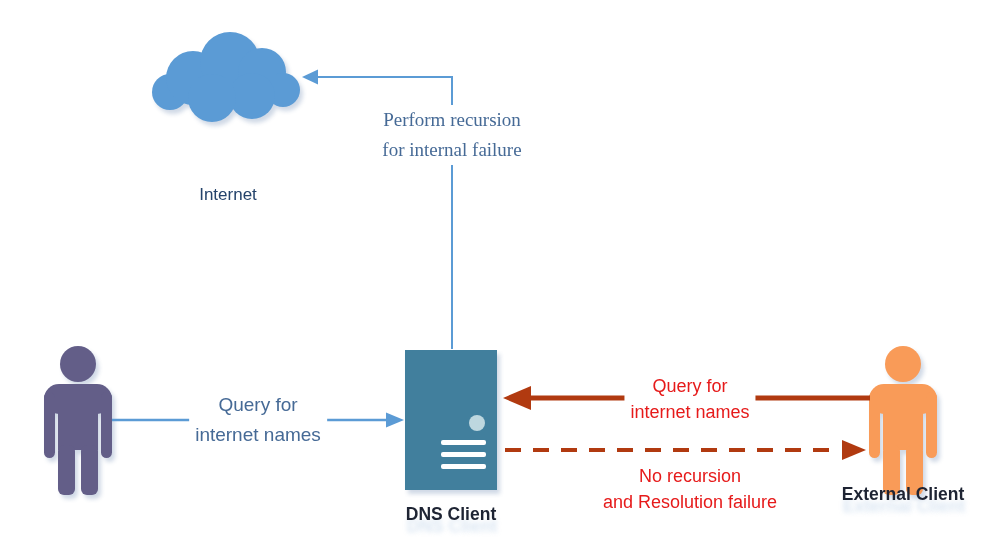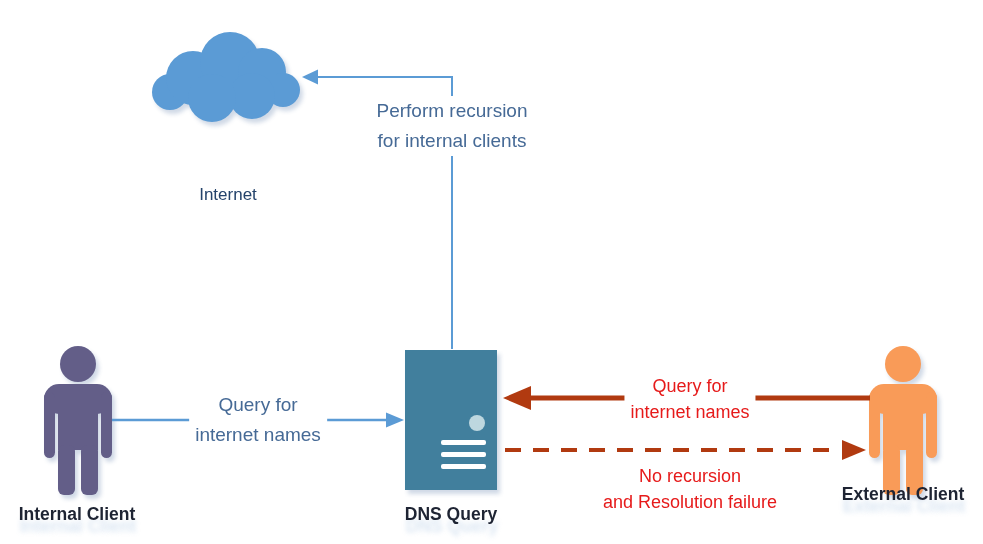--- a/index.html
+++ b/index.html
@@ -92,45 +92,42 @@
     <g>
       <line class="stroke-red" stroke-width="4" stroke-dasharray="16 12" x1="505" y1="450" x2="840" y2="450"></line>
       <polygon class="fill-red" points="866,450 842,440 842,460"></polygon>
     </g>
   </svg>
 
   <div class="lbl navy-note" style="left:228px;top:161px;">
     <span>Internet</span>
   </div>
 
-  <div class="lbl blue-note bg" style="left:452px;top:96px;">
+  <div class="lbl blue-note bg" style="left:452px;top:105px;font-family:Liberation Serif, serif;">
     <span>Perform recursion</span>
-    <span>for internal clients</span>
+    <span>for internal failure</span>
   </div>
 
   <div class="lbl blue-note bg" style="left:258px;top:390px;">
     <span>Query for</span>
     <span>internet names</span>
   </div>
 
   <div class="lbl red-note bg" style="left:690px;top:373px;">
     <span>Query for</span>
     <span>internet names</span>
   </div>
 
   <div class="lbl red-note bg" style="left:690px;top:425px;margin-top:38px;">
     <span>No recursion</span>
     <span>and Resolution failure</span>
   </div>
 
-  <div class="lbl name-lbl" style="left:77px;top:503px;">
-    <span>Internal Client</span>
-  </div>
 
   <div class="lbl name-lbl" style="left:451px;top:503px;">
-    <span>DNS Query</span>
+    <span>DNS Client</span>
   </div>
 
   <div class="lbl name-lbl" style="left:903px;top:483px;">
     <span>External Client</span>
   </div>
 
 </div>
 
 </body></html>

